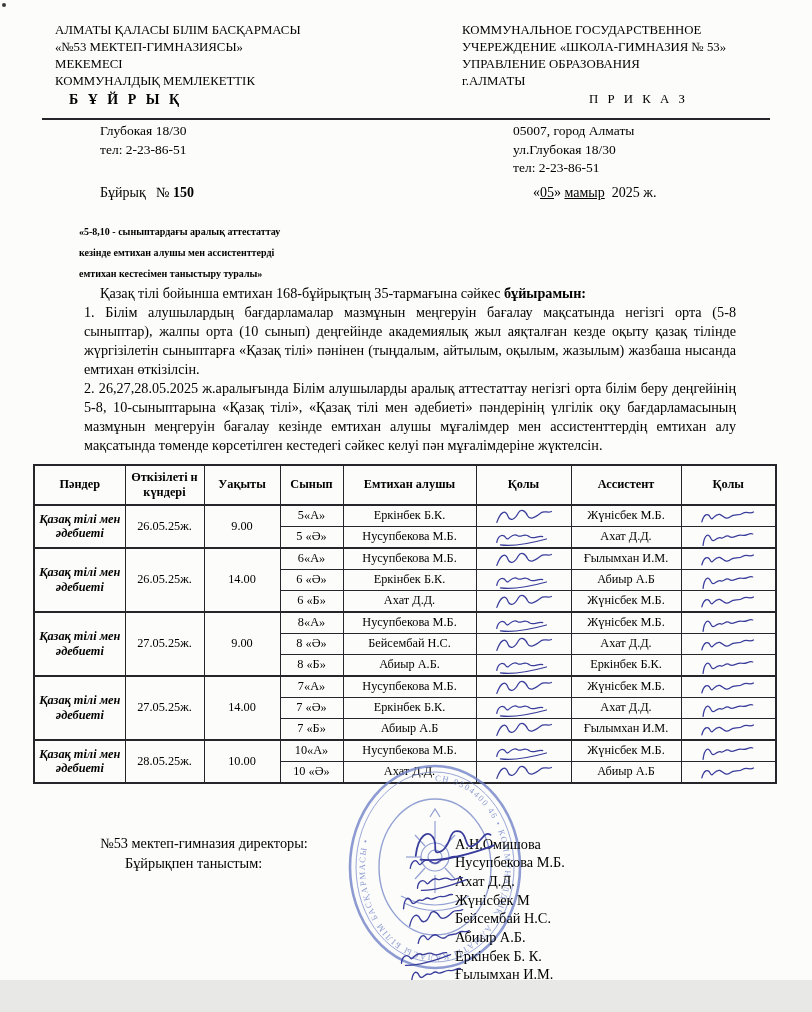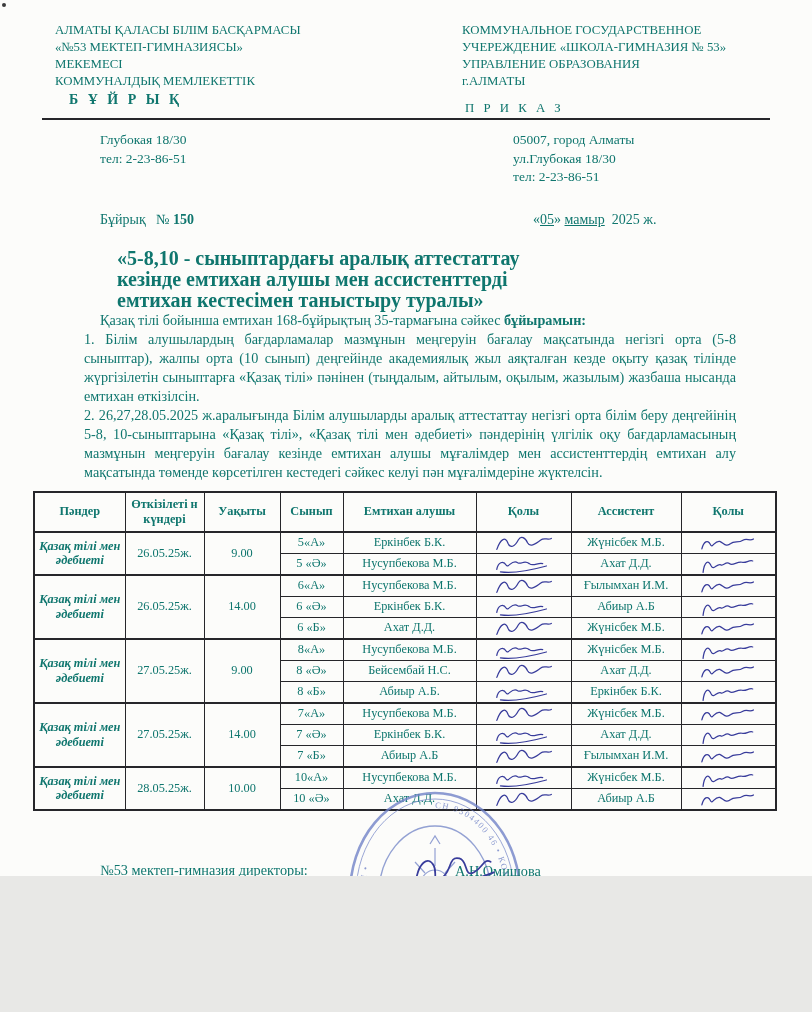--- a/index.html
+++ b/index.html
@@ -1,41 +1,41 @@
 <!DOCTYPE html>
 <html><head>
 <meta charset="utf-8">
 <style>
   html,body{margin:0;padding:0;background:#e8e8e6;}
   .page{
-    position:relative;width:812px;height:876px;margin:0 auto;
-    background:#fcfcfa;color:#0f766e;overflow:hidden;
+    position:relative;width:812px;height:980px;margin:0 auto;
+    background:#fcfcfa;color:#000000;overflow:hidden;
     font-family:"Liberation Serif","DejaVu Serif",serif;
   }
   
   .hdr{display:flex;padding-top:22px;}
   .hdr-left{width:405px;padding-left:55px;font-size:12.8px;line-height:17px;}
   .hdr-right{flex:1;padding-left:2px;font-size:12.8px;line-height:17px;}
   .hdr-line{white-space:nowrap;}
   .hdr-title-left{font-weight:bold;font-size:14px;letter-spacing:3px;padding-left:14px;margin-top:1px;}
-  .hdr-title-right{letter-spacing:3px;margin-top:10px;padding-left:3px;}
+  .hdr-title-right{letter-spacing:3px;margin-top:1px;padding-left:3px;text-align:center;}
   .rule{position:absolute;left:42px;top:118px;width:728px;height:2px;background:#26262a;}
   .artifact-dot{position:absolute;width:4px;height:4px;background:#3a3a3a;border-radius:50%;}
   
   .addr{display:flex;margin-top:14px;font-size:13.5px;line-height:18.5px;}
   .addr-left{width:385px;padding-left:100px;}
   .addr-right{flex:1;padding-left:28px;}
   
-  .orderline{display:flex;margin-top:25px;font-size:14px;}
+  .orderline{display:flex;margin-top:7px;font-size:14px;}
   .order-left{width:385px;padding-left:100px;}
   .order-right{flex:1;padding-left:48px;}
   .b{font-weight:bold;}
   .u{text-decoration:underline;}
   
-  .title{margin-top:20px;padding-left:117px;font-weight:bold;font-size:20px;line-height:21px;width:560px;}
+  .title{margin-top:20px;padding-left:79px;font-weight:bold;font-size:10px;line-height:21px;width:560px;}
   .intro{padding-left:100px;font-size:14.2px;line-height:19px;margin-top:0;}
   .bodytext{padding-left:84px;padding-right:76px;font-size:14.2px;line-height:19px;text-align:justify;}
   
   table.sched{border-collapse:collapse;margin:9px 0 0 33px;table-layout:fixed;
     font-size:12.3px;line-height:1.15;}
   table.sched{border:2px solid #26262a;padding-left:14px;}
   table.sched td,table.sched th{border:1px solid #26262a;padding:1px 2px;overflow:visible;}
   table.sched th{font-weight:bold;height:36px;vertical-align:middle;text-align:center;}
   table.sched td{height:18px;text-align:center;vertical-align:middle;}
   td.subj{font-weight:bold;vertical-align:top;padding-top:2px;font-style:italic;}

